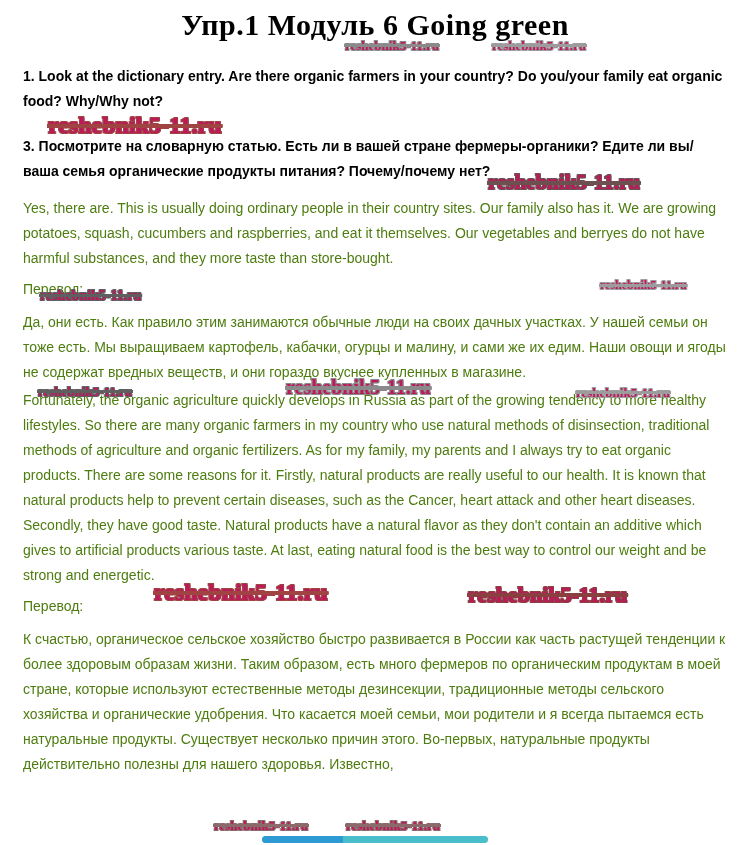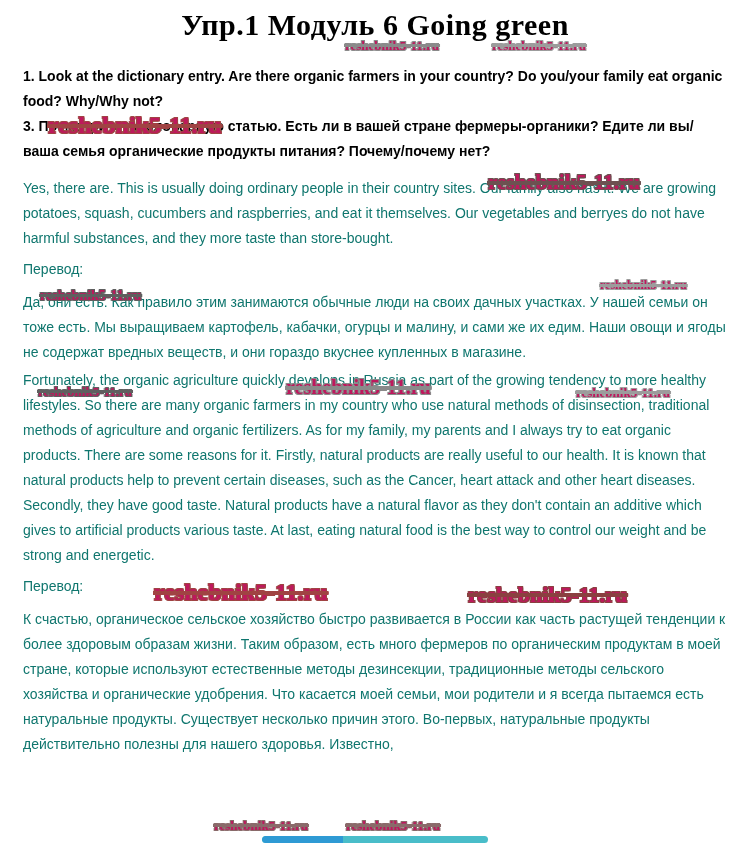--- a/index.html
+++ b/index.html
@@ -22,27 +22,27 @@
     font-weight: 700;
     letter-spacing: 0.5px;
     text-align: center;
     color: #000;
     margin-bottom: 22px;
   }
 
   .para {
     font-size: 14px;
     line-height: 25px;
-    color: #0f766e;
+    color: #4d7c0f;
     text-align: left;
   }
   .para.b { font-weight: 700; color: #000; }
   .para.center { }
 
-  .mb-q1 { }   
+  .mb-q1 { margin-bottom: 20px; }   
   .mb-q2 { margin-bottom: 12px; }
   .mb-a1 { margin-bottom: 6px; }
   .mb-t1 { margin-bottom: 8px; }
   .mb-r1 { margin-bottom: 3px; }
   .mb-a2 { margin-bottom: 6px; }
   .mb-t2 { margin-bottom: 8px; }
 
   
   .wm {
     position: absolute;

